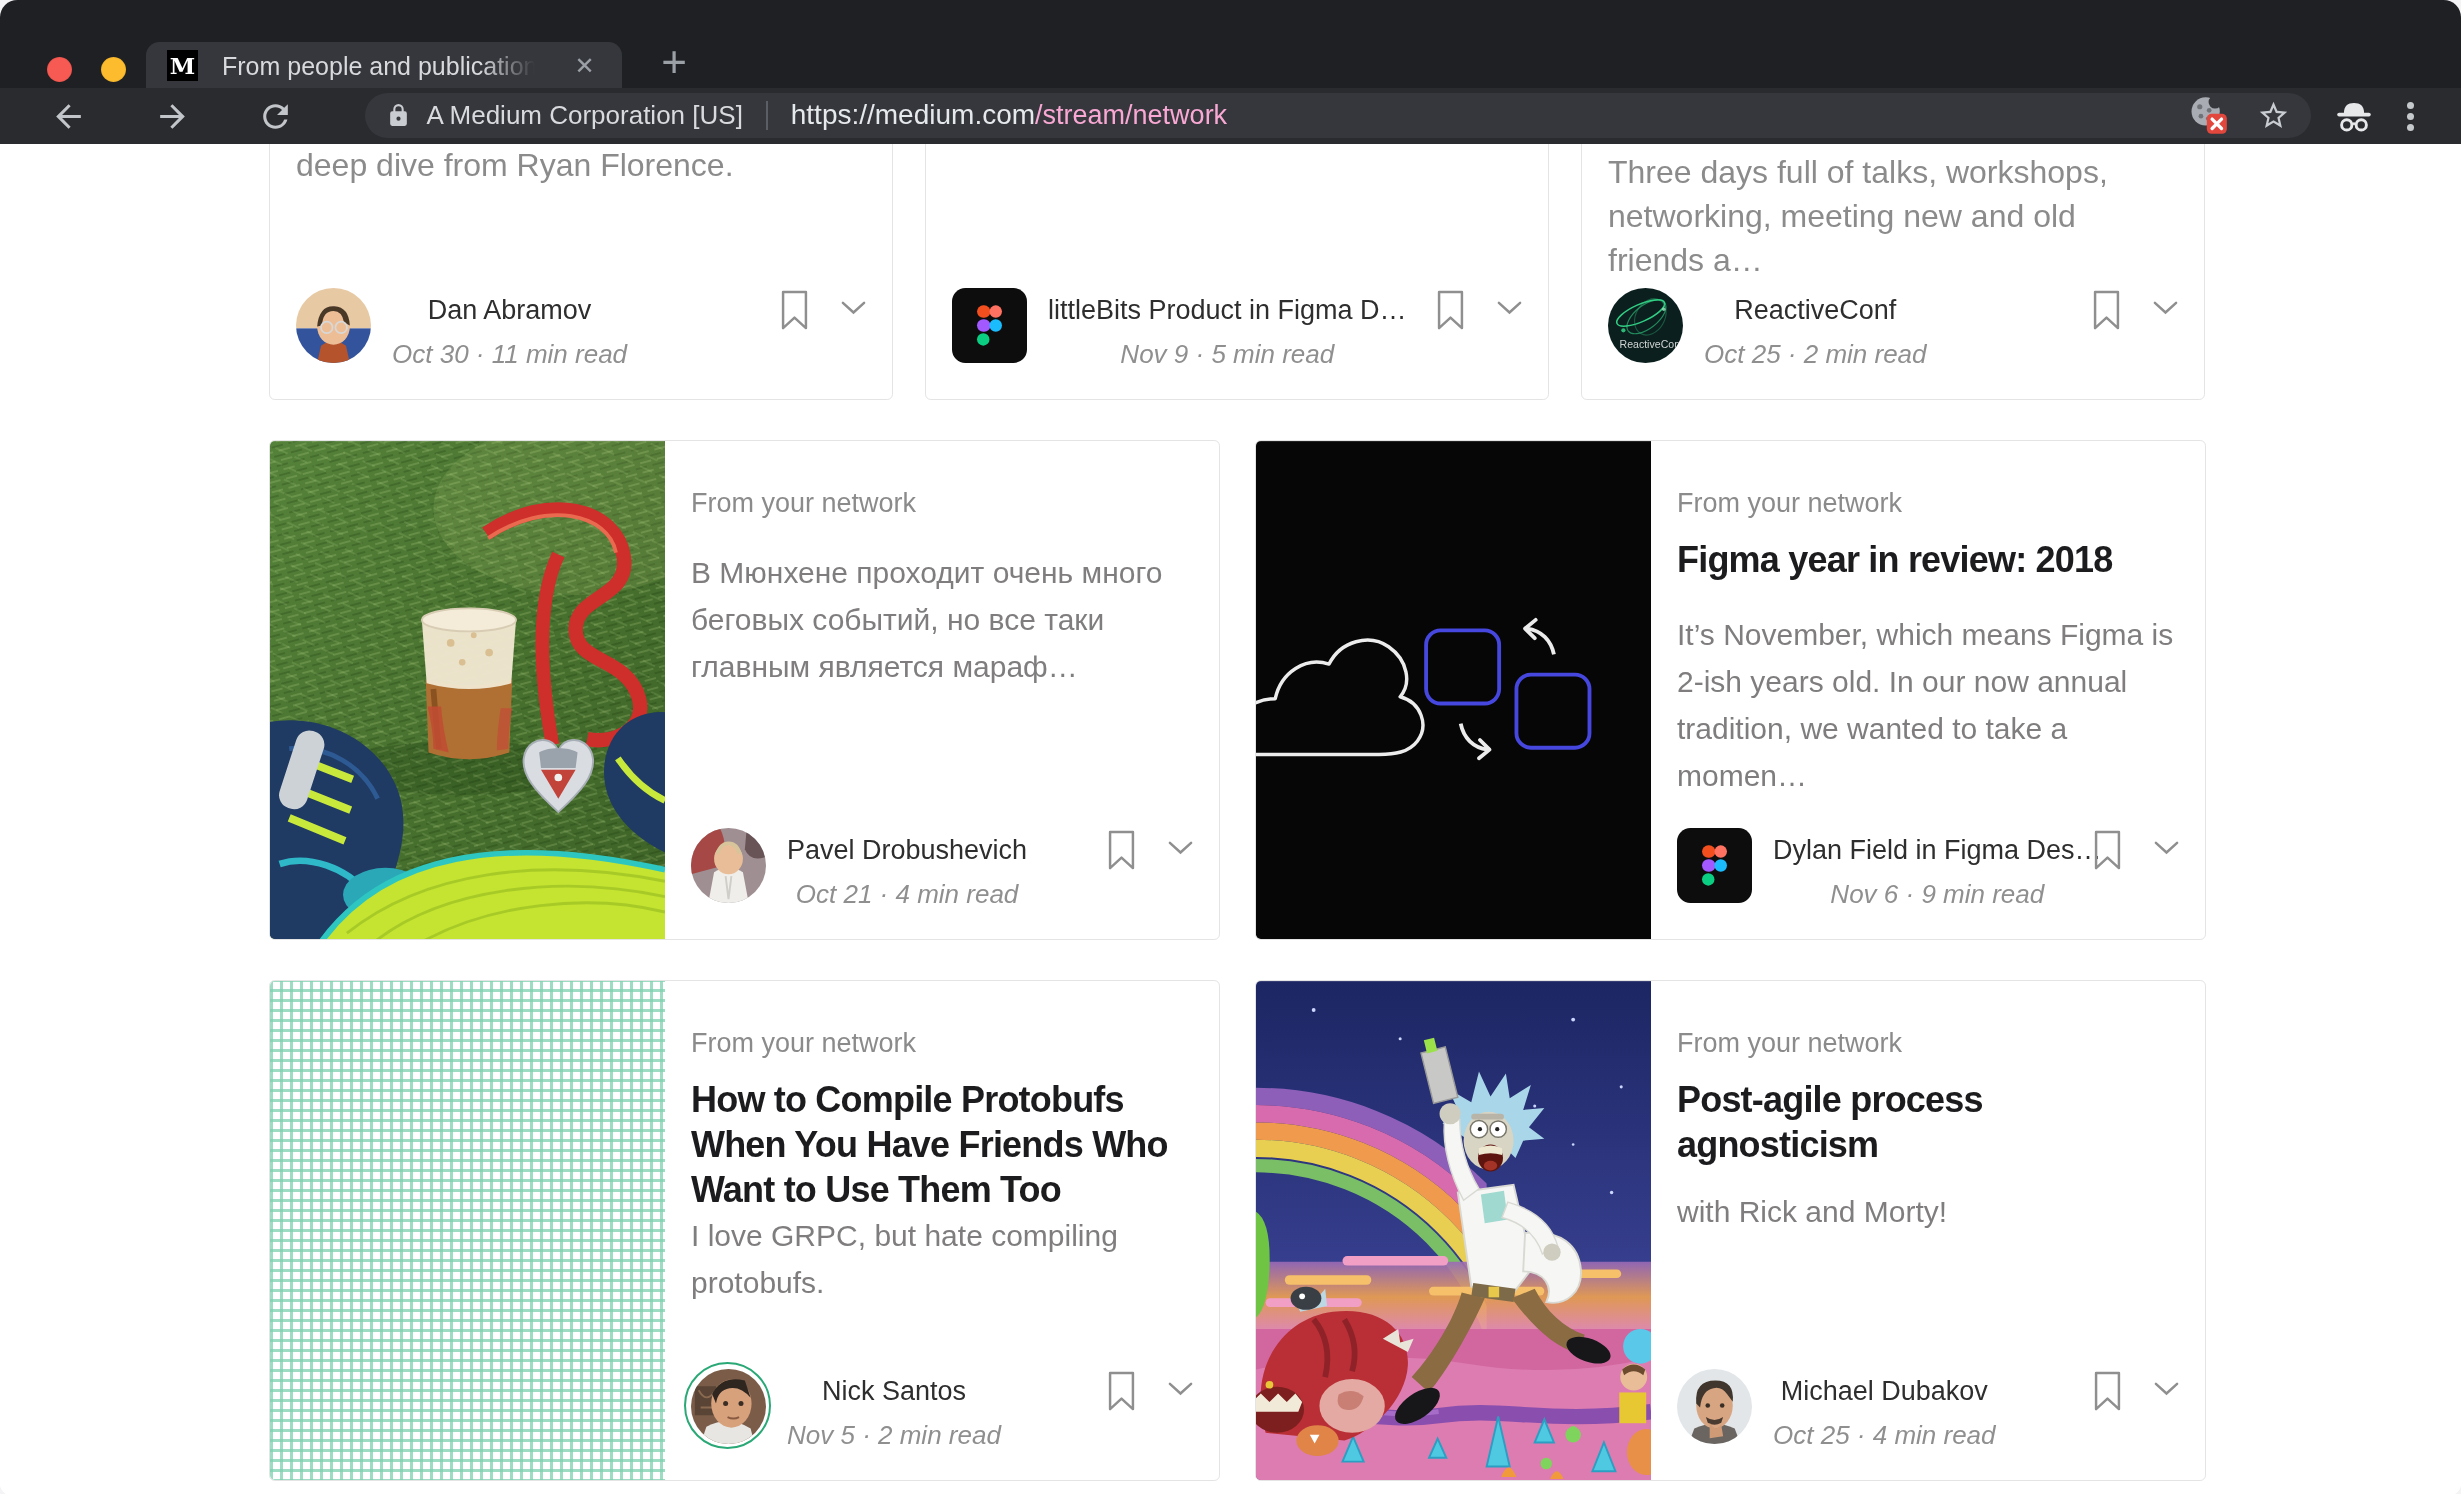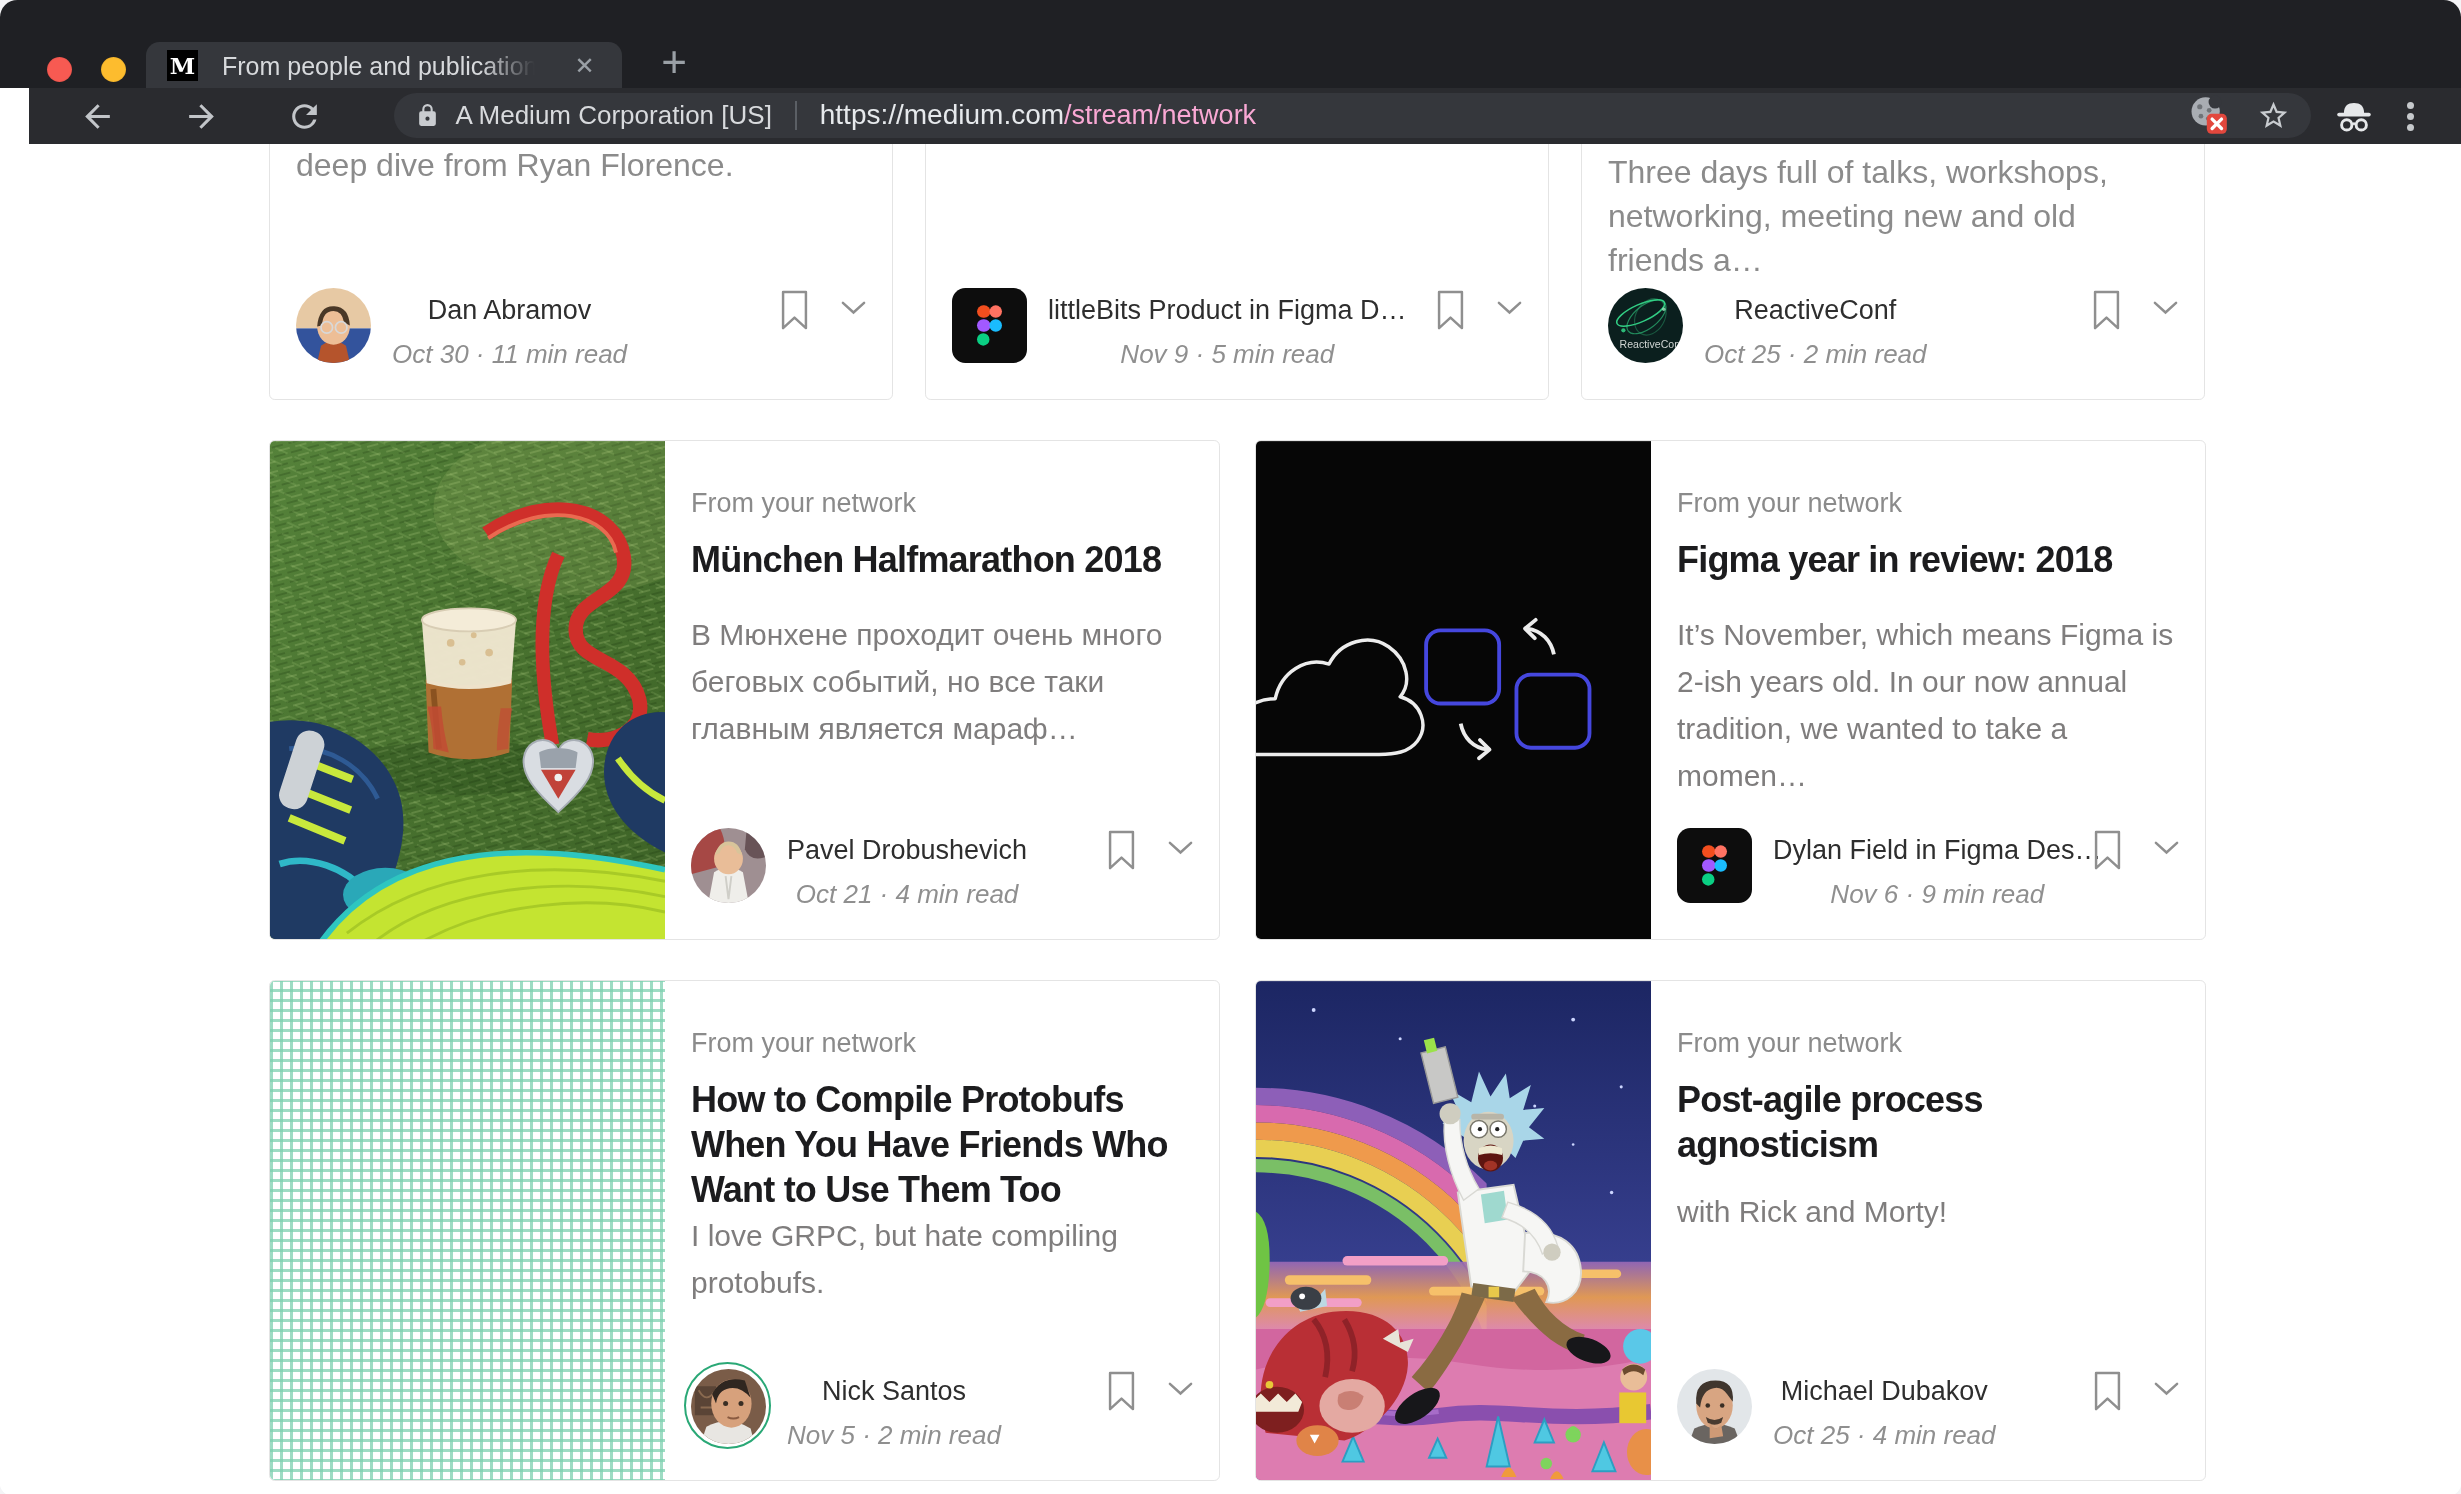--- a/index.html
+++ b/index.html
@@ -13,21 +13,21 @@
   .tab{position:absolute;left:146px;top:42px;width:476px;height:46px;background:#35373c;border-radius:13.4px 13.4px 0 0;}
   .favicon{position:absolute;left:21px;top:7.7px;width:31px;height:31px;background:#000;color:#fff;
            font-family:"DejaVu Serif",serif;font-weight:bold;font-size:23px;line-height:31px;text-align:center;}
   .tab-title{position:absolute;left:76px;top:9.6px;width:327px;height:29px;overflow:hidden;white-space:nowrap;
              color:#d7d9dc;font-size:25px;line-height:29px;}
   .title-fade{position:absolute;left:335px;top:7.7px;width:69px;height:33px;
               background:linear-gradient(90deg,rgba(53,55,60,0),#35373c 78%);}
   .tab-close{position:absolute;right:23px;top:8.6px;color:#9aa0a6;font-size:24px;line-height:29px;width:29px;text-align:center;}
   .newtab{position:absolute;left:649px;top:38px;width:50px;height:50px;color:#9aa0a6;font-size:44px;font-weight:300;
           line-height:48px;text-align:center;}
-  .toolbar{position:absolute;top:88px;left:0;right:0;height:56px;background:#2a2b2f;margin-left:29px;}
+  .toolbar{position:absolute;top:88px;left:0;right:0;height:56px;background:#2a2b2f;}
   .navbtn{position:absolute;top:9.6px;width:37px;height:37px;}
   .omnibox{position:absolute;left:365px;right:150px;top:4.8px;height:45px;border-radius:23px;background:#35373c;
            display:flex;align-items:center;padding:0 21px;box-sizing:border-box;}
   .cert{color:#d8dadd;font-size:26px;margin-left:15.4px;white-space:nowrap;}
   .sep{width:1.9px;height:29px;background:#5b5f65;margin:0 23px;}
   .host{color:#e6e9ec;font-size:28px;}
   .path{color:#f9a8d4;font-size:27px;}
   .boxspacer{flex:1;}
   .pill-ic{margin-left:29px;display:flex;align-items:center;}
   .tr-ic{position:absolute;top:10.6px;}
@@ -301,21 +301,20 @@
           <path d="M362 330 q20 30 49 44" stroke="#c8e83c" stroke-width="7" fill="none"></path>
 
           <ellipse cx="120" cy="472" rx="44" ry="28" fill="#2aa8b8"></ellipse>
           <path d="M54 520 C120 430 240 408 411 446 L411 520 Z" fill="#c4e431"></path>
           <path d="M54 520 C120 430 240 408 411 446" stroke="#2ec6c0" stroke-width="6" fill="none"></path>
           <path d="M80 512 C160 448 280 432 411 458 M110 520 C180 466 300 450 411 474 M160 520 C230 482 330 470 411 490" stroke="rgba(70,110,0,0.22)" stroke-width="3" fill="none"></path>
         </svg>
       </div>
       <div class="card-text">
         <div class="kicker">From your network</div>
-        <div class="title">München Halfmarathon 2018</div>
         <div class="snippet">В Мюнхене проходит очень много беговых событий, но все таки главным является мараф…</div>
       </div>
       <div class="author-row">
         <span class="avatar">
           <svg width="75" height="75" viewBox="0 0 78 78">
             <rect width="78" height="78" fill="#9f8f92"></rect>
             <path d="M0 0 h30 q10 20 0 40 L0 48 Z" fill="#a83632" opacity=".8"></path>
             <path d="M58 0 h20 v30 q-16 6-22-8 z" fill="#5a4448" opacity=".8"></path>
             <path d="M18 78 L24 46 Q39 36 54 46 L60 78 Z" fill="#efeeea"></path>
             <path d="M36 50 l3 24 3-24" fill="none" stroke="#cfcec8" stroke-width="2"></path>

